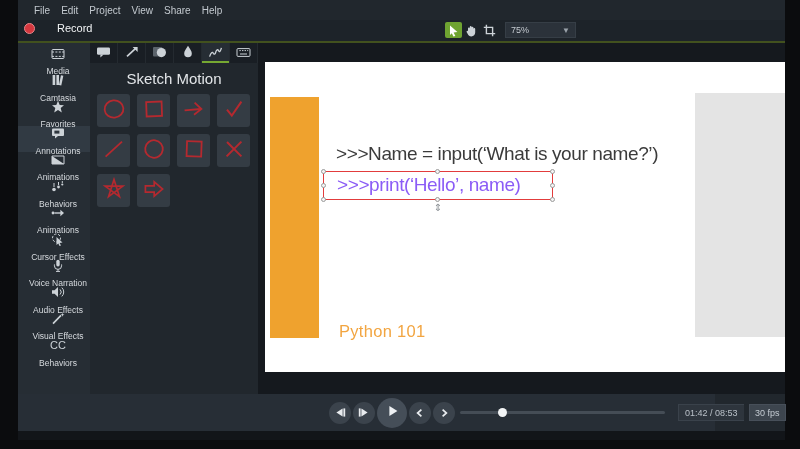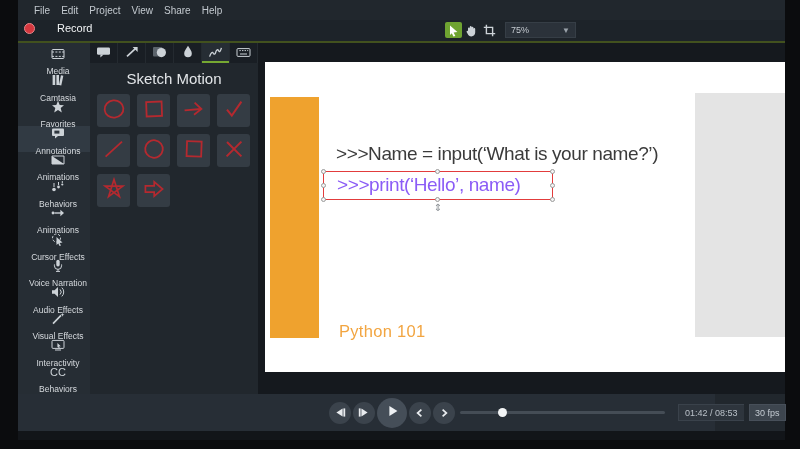--- a/index.html
+++ b/index.html
@@ -239,30 +239,20 @@
           <span class="side-ic">
             <svg width="14" height="13" viewBox="0 0 14 13" fill="none">
               <line x1="2" y1="11.6" x2="10" y2="3.4" stroke="#ccd2d7" stroke-width="1.6"></line>
               <path d="M11.5 0.8 l0.5 1.5 1.5 0.5 -1.5 0.5 -0.5 1.5 -0.5 -1.5 -1.5 -0.5 1.5 -0.5 Z" fill="#ccd2d7"></path>
             </svg>
           </span>
                  <span class="side-label">Visual Effects</span>
         </div>
         <div class="side-item">
           <span class="side-ic">
-            <svg width="14" height="12" viewBox="0 0 14 12" fill="none">
-              <rect x="1" y="1.4" width="12" height="8" rx="1" stroke="#ccd2d7"></rect>
-              <line x1="4" y1="11" x2="10" y2="11" stroke="#ccd2d7"></line>
-              <path d="M6.4 4 L9.8 7.2 L8 7.4 L8.8 9 L7.8 9.4 L7 7.8 L6.4 8.6 Z" fill="#ccd2d7"></path>
-            </svg>
-          </span>
-                 <span class="side-label">Interactivity</span>
-        </div>
-        <div class="side-item">
-          <span class="side-ic">
             <span style="font-size:11px;font-weight:normal;color:#ccd2d7;letter-spacing:0">CC</span>
           </span>
                  <span class="side-label">Behaviors</span>
         </div>
       </div>
 
     <div class="panel">
       <div class="tabs" id="tabs">
           <div class="tab">
             <span><svg width="15" height="12" viewBox="0 0 15 12" fill="none">

